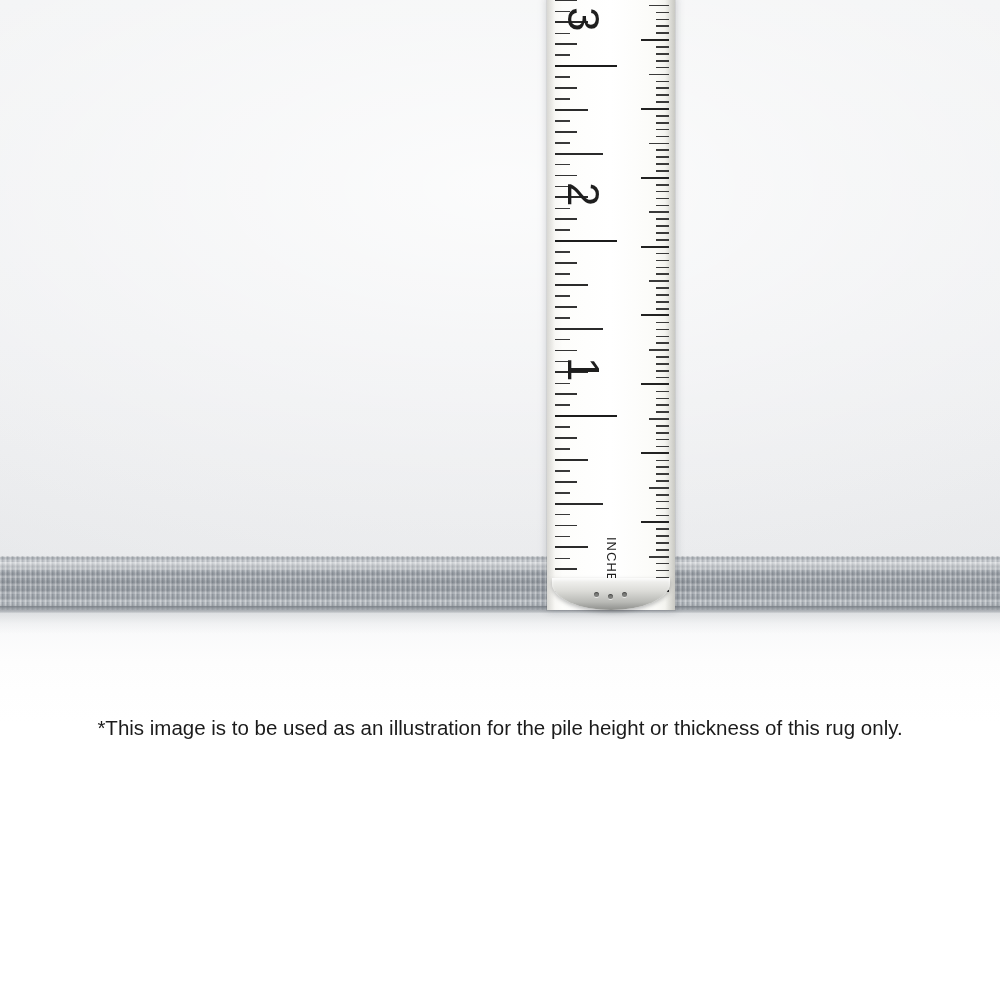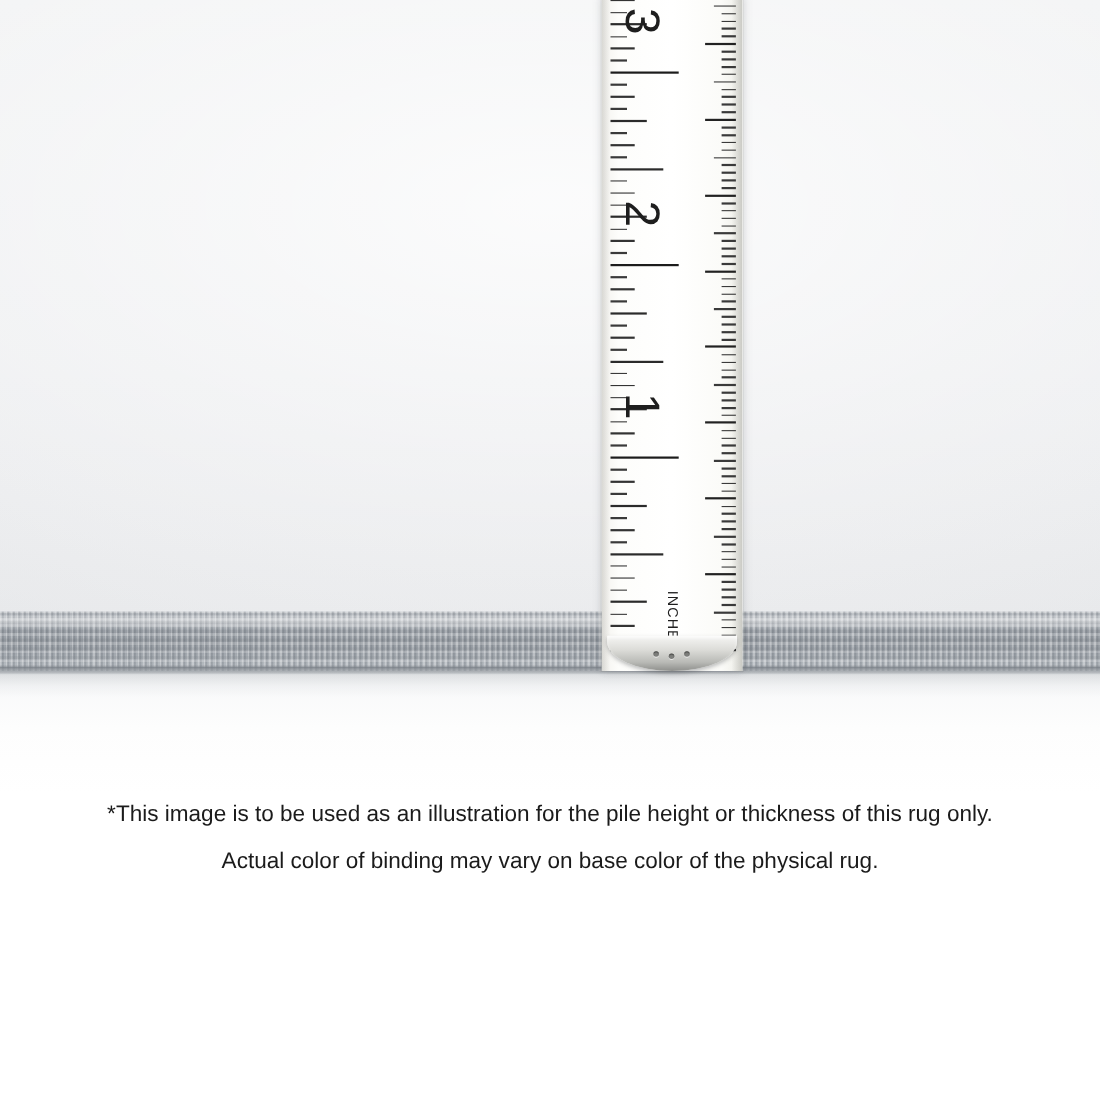--- a/index.html
+++ b/index.html
@@ -252,21 +252,20 @@
     width: 1000px;
     text-align: center;
     color: #1b1b1b;
     font-size: 20.5px;
     line-height: 31px;
     font-family: "Liberation Sans", sans-serif;
   }
   .caption .line {
     display: block;
     white-space: nowrap;
-    margin-top: 12px;
   }
 </style>
 </head>
 <body>
 
 <div class="scene">
 
   <div class="photo-bg"></div>
   <div class="photo-bg-vignette"></div>
 
@@ -436,16 +435,15 @@
   </div>
 
   <div class="tape-tip">
     <span class="tip-hole" style="left:42px; top:14px;"></span>
     <span class="tip-hole" style="left:56px; top:16px;"></span>
     <span class="tip-hole" style="left:70px; top:14px;"></span>
   </div>
 
   <div class="caption">
     <span class="line">*This image is to be used as an illustration for the pile height or thickness of this rug only.</span>
-    <span class="line">Actual color of binding may vary on base color of the physical rug.</span>
   </div>
 
 </div>
 
 </body></html>

